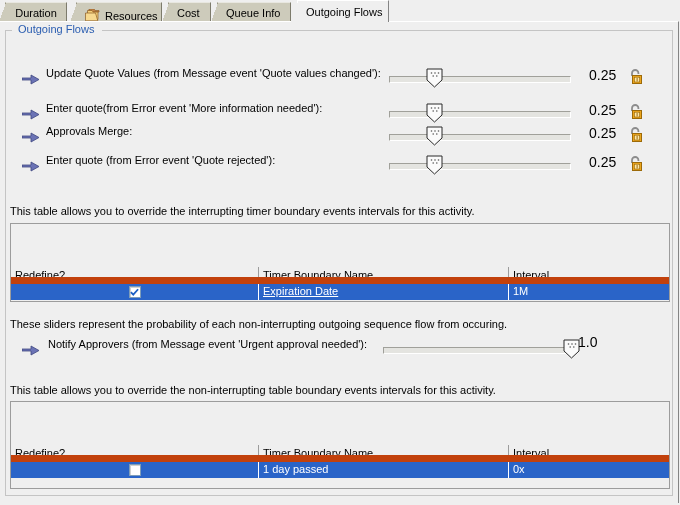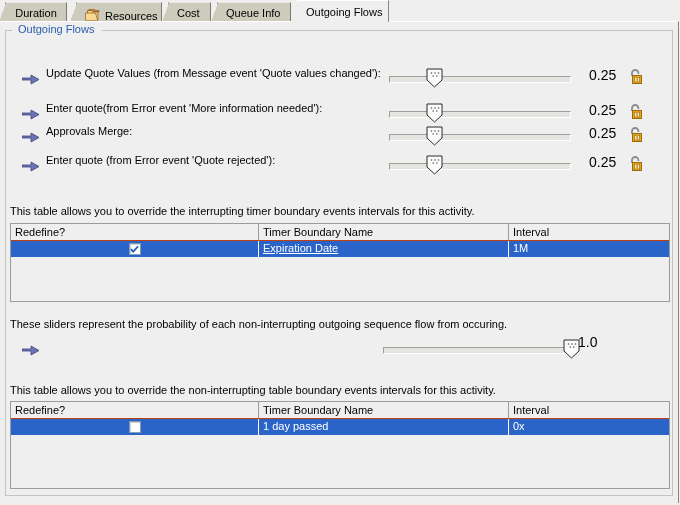--- a/index.html
+++ b/index.html
@@ -183,22 +183,23 @@
     position: absolute;
     box-sizing: border-box;
     border: 1px solid #9c9c9c;
     background: #efefef;
     overflow: hidden;
   }
   .thead {
     display: flex;
     height: 17px;
     background: #000000;
-    border-bottom: 1px solid #c2410c;
-    box-sizing: border-box;
+    border-bottom: 7px solid #c2410c;
+    box-sizing: border-box;
+    margin-top: 43px;
   }
   .th {
     box-sizing: border-box;
     font-size: 11px;
     line-height: 16px;
     padding-left: 4px;
     border-right: 1px solid #9c9c9c;
     background: #efefef;
     color: #000;
     overflow: hidden;
@@ -416,20 +417,21 @@
     </div>
 
     <div class="desc" style="left:4px; top:288px;">These sliders represent the probability of each non-interrupting outgoing sequence flow from occuring.</div>
 
     <div class="srow" style="top:308px;">
       <span class="arrow-ic">
         <svg viewBox="0 0 18 11" width="18" height="11">
           <path d="M0 4 h9 V1 l8 4.5 -8 4.5 V6 H0 Z" fill="#6b73b5" stroke="#3f4780" stroke-width=".8"></path>
         </svg>
       </span>
+      <span class="srow-label" style="left:42px;">Notify Approvers (from Message event 'Urgent approval needed'):</span>
       <div class="slider" style="left:377px; top:0px; width:188px;">
         <div class="track"></div>
         <div class="thumb" style="left:188px;">
           <svg viewBox="0 0 17 20" width="17" height="20">
             <path d="M1 1 h15 v11 l-7.5 7 -7.5 -7 Z" fill="#fbfbfb" stroke="#2a2a2a" stroke-width="1"></path>
             <circle cx="5.5" cy="5" r=".8" fill="#555"></circle>
               <circle cx="9" cy="5" r=".8" fill="#555"></circle>
               <circle cx="12.5" cy="5" r=".8" fill="#555"></circle>
             <circle cx="7.2" cy="8" r=".8" fill="#555"></circle>
               <circle cx="10.8" cy="8" r=".8" fill="#555"></circle>

